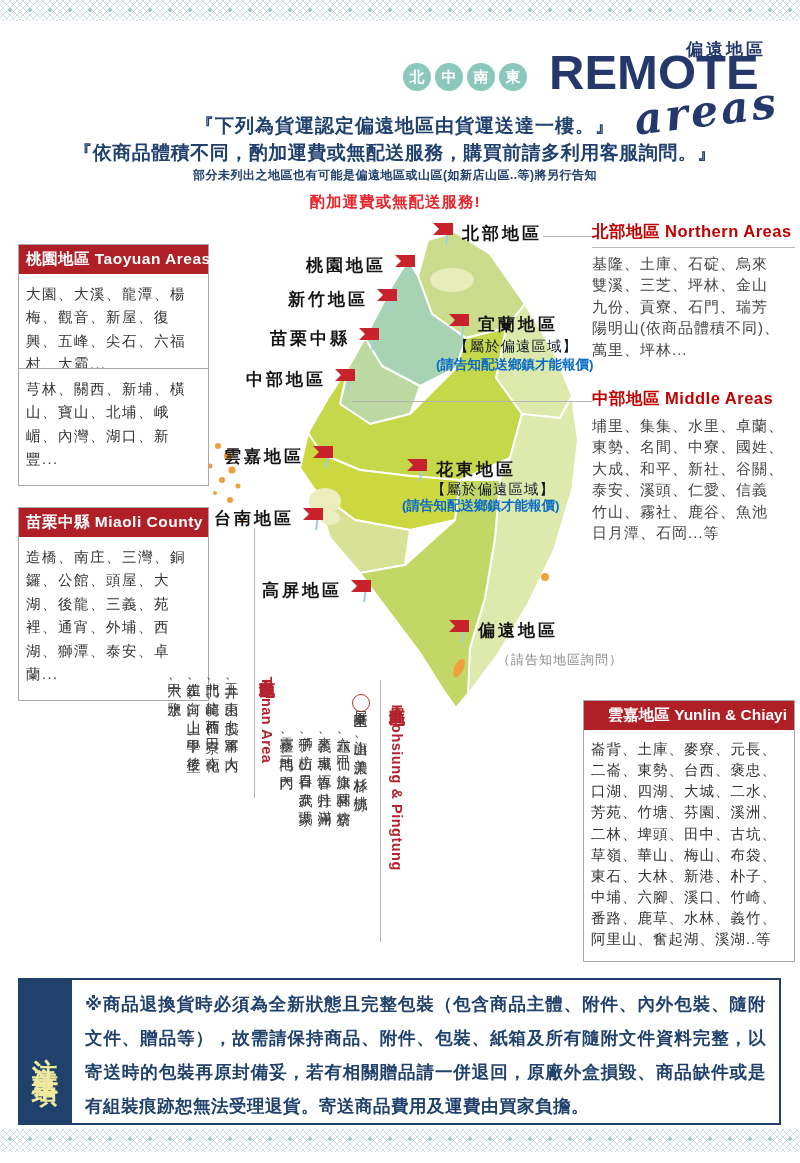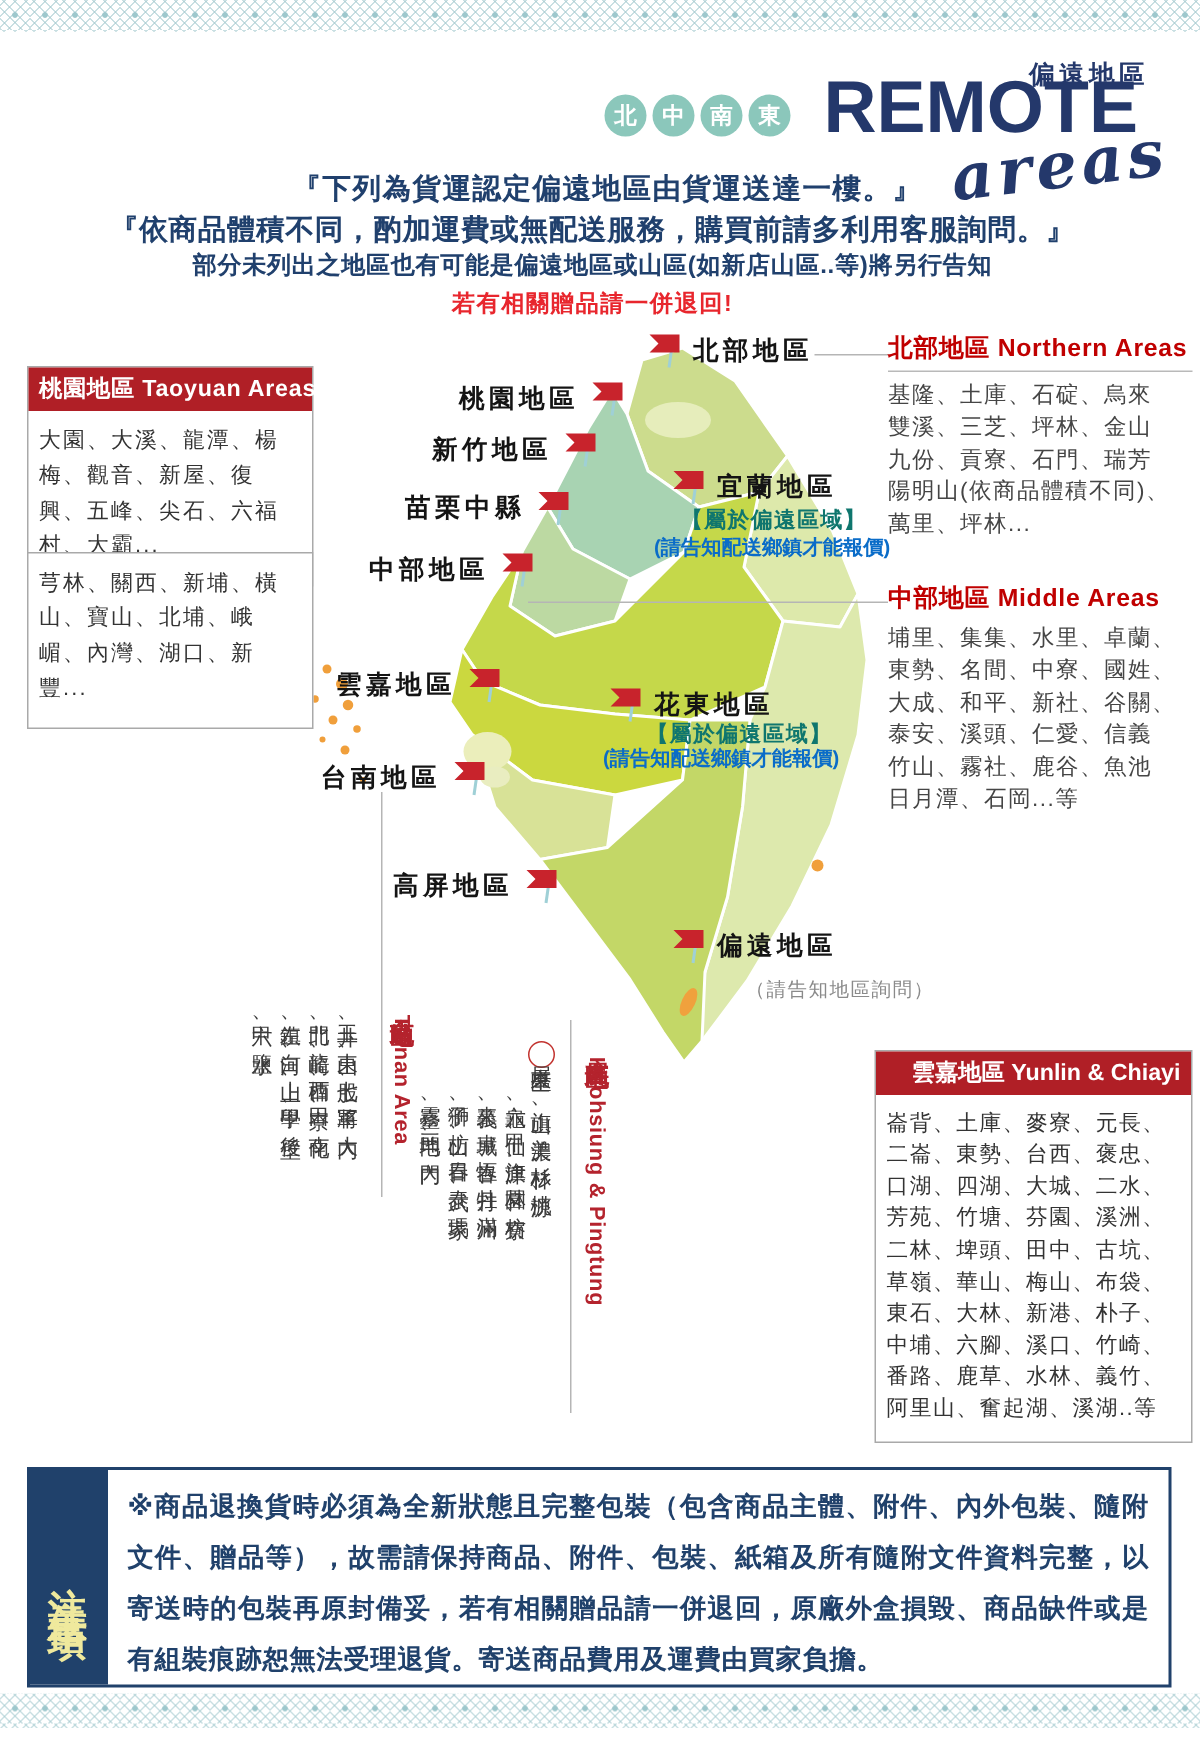--- a/index.html
+++ b/index.html
@@ -19,39 +19,39 @@
   
   .logo-tag { position:absolute; left:686px; top:38px; font-size:17px; font-weight:bold; color:#24386b; letter-spacing:3px; }
   .logo-title { position:absolute; left:549px; top:44px; font-size:49px; font-weight:900; color:#24386b; letter-spacing:0px; font-family:"Liberation Sans",sans-serif; }
   .logo-script { position:absolute; left:634px; top:86px; font-size:43px; font-style:italic; font-weight:bold; color:#24386b; font-family:"DejaVu Serif","Liberation Serif",serif; transform:rotate(-7deg); letter-spacing:3px; }
   .badge { position:absolute; top:63px; width:28px; height:28px; border-radius:50%; background:#8bc7bb; color:#fff; font-size:15px; display:flex; align-items:center; justify-content:center; font-weight:bold; }
 
   
   .intro { position:absolute; left:0; width:790px; text-align:center; color:#20406d; font-weight:bold; }
   .intro.l1 { top:113px; font-size:19px; letter-spacing:1px; width:810px; }
   .intro.l2 { top:140px; font-size:19px; letter-spacing:0.5px; }
-  .intro.l3 { top:167px; font-size:16px; letter-spacing:0.5px; }
+  .intro.l3 { top:167px; font-size:12px; letter-spacing:0.5px; }
   .intro.l4 { top:192px; font-size:15.5px; color:#e8262d; letter-spacing:1px; }
 
   
   .area-box { position:absolute; left:18px; width:191px; background:#fff; border:1px solid #a9a9a9; }
   .area-box .hd { background:#b01f26; color:#fff; font-weight:bold; font-size:15.5px; padding:4px 7px; letter-spacing:0.5px; white-space:nowrap; }
   .area-box .bd { padding:9px 7px 13px; font-size:14.5px; color:#333; line-height:1.62; letter-spacing:1.5px; }
 
   
   .right-list { position:absolute; left:592px; width:203px; }
   .right-list .hd { color:#c00000; font-weight:bold; font-size:16.5px; letter-spacing:0.5px; white-space:nowrap; }
   .right-list .rule { border-top:1px solid #b9b9b9; margin:4px 0 5px; }
   .right-list .bd { font-size:15px; color:#454545; line-height:1.43; white-space:pre-line; letter-spacing:1px; }
 
   
   .map-svg { position:absolute; left:180px; top:218px; }
   .map-label { position:absolute; display:flex; align-items:center; gap:6px; font-family:"Liberation Serif","DejaVu Serif",serif; font-weight:bold; font-size:17px; letter-spacing:3px; color:#141414; white-space:nowrap; }
   .flag { flex:0 0 auto; }
-  .note-black { position:absolute; font-family:"Liberation Serif","DejaVu Serif",serif; font-weight:bold; font-size:14.5px; color:#0f766e; letter-spacing:1px; white-space:nowrap; }
+  .note-black { position:absolute; font-family:"Liberation Serif","DejaVu Serif",serif; font-weight:normal; font-size:14.5px; color:#0f172a; letter-spacing:1px; white-space:nowrap; }
   .note-blue { position:absolute; font-weight:bold; font-size:13.5px; color:#0a6cc8; white-space:nowrap; }
   .note-gray { position:absolute; font-size:13px; color:#8a8a8a; letter-spacing:1px; white-space:nowrap; }
 
   .hline { position:absolute; height:1px; background:#b5b5b5; }
   .vline { position:absolute; width:1px; background:#b5b5b5; }
 
   
   .vlabel { position:absolute; writing-mode:vertical-rl; text-orientation:mixed; font-weight:bold; color:#b4232d; font-size:16px; letter-spacing:1.5px; white-space:nowrap; }
   .vlabel .en { font-size:14.5px; letter-spacing:0.5px; }
   .vcol { position:absolute; writing-mode:vertical-rl; text-orientation:mixed; font-size:14px; color:#3a3a3a; letter-spacing:1.5px; line-height:1.15; white-space:nowrap; }
@@ -79,21 +79,21 @@
   <div class="logo-title">REMOTE</div>
   <div class="logo-script">areas</div>
   <div class="badge" style="left:403px;">北</div>
   <div class="badge" style="left:435px;">中</div>
   <div class="badge" style="left:467px;">南</div>
   <div class="badge" style="left:499px;">東</div>
 
   <div class="intro l1">『下列為貨運認定偏遠地區由貨運送達一樓。』</div>
   <div class="intro l2">『依商品體積不同，酌加運費或無配送服務，購買前請多利用客服詢問。』</div>
   <div class="intro l3">部分未列出之地區也有可能是偏遠地區或山區(如新店山區..等)將另行告知</div>
-  <div class="intro l4">若有相關贈品請一併退回!</div>
+  <div class="intro l4">酌加運費或無配送服務!</div>
 
   <svg class="map-svg" width="410" height="500" viewBox="0 0 410 500">
     <g stroke="#ffffff" stroke-width="2" stroke-linejoin="round">
       <path d="M248,22 L275,14 L310,36 L345,86 L326,110 L286,120 L252,96 L238,58 Z" fill="#ccdc8d"></path>
       <path d="M238,58 L252,96 L286,120 L276,150 L240,168 L202,148 L185,120 L198,95 L212,68 L228,42 Z" fill="#a8d3b2"></path>
       <path d="M185,120 L202,148 L240,168 L230,196 L190,206 L160,186 L168,150 Z" fill="#bcd9a2"></path>
       <path d="M345,86 L375,136 L392,178 L380,200 L342,196 L316,160 L326,110 Z" fill="#dde9ab"></path>
       <path d="M160,186 L190,206 L230,196 L276,150 L286,120 L326,110 L316,160 L342,196 L330,240 L280,262 L230,258 L180,252 L142,236 L128,215 L148,180 L168,150 Z" fill="#c5d84a"></path>
       <path d="M392,178 L398,222 L392,272 L374,332 L348,386 L318,436 L288,476 L276,470 L290,430 L305,380 L315,320 L320,262 L330,240 L342,196 L380,200 Z" fill="#dde9ad"></path>
       <path d="M128,215 L142,236 L180,252 L230,258 L280,262 L275,302 L230,312 L175,302 L135,272 L120,250 Z" fill="#cbd83f"></path>
@@ -206,20 +206,24 @@
   </div>
   <div class="note-gray" style="left:497px; top:651px;">（請告知地區詢問）</div>
 
   <div class="area-box" style="top:244px;">
     <div class="hd"><span>桃園地區</span><span> Taoyuan Areas</span></div>
     <div class="bd">大園、大溪、龍潭、楊梅、觀音、新屋、復興、五峰、尖石、六福村、大霸...</div>
   </div>
   <div class="area-box" style="top:368px;">
     <div class="bd">芎林、關西、新埔、橫山、寶山、北埔、峨嵋、內灣、湖口、新豐...</div>
   </div>
+  <div class="area-box" style="top:507px;">
+    <div class="hd"><span>苗栗中縣</span><span> Miaoli County</span></div>
+    <div class="bd">造橋、南庄、三灣、銅鑼、公館、頭屋、大湖、後龍、三義、苑裡、通宵、外埔、西湖、獅潭、泰安、卓蘭...</div>
+  </div>
 
   <div class="right-list" style="top:221px;">
     <div class="hd"><span>北部地區</span><span> Northern Areas</span></div>
     <div class="rule"></div>
     <div class="bd">基隆、土庫、石碇、烏來
 雙溪、三芝、坪林、金山
 九份、貢寮、石門、瑞芳
 陽明山(依商品體積不同)、
 萬里、坪林...</div>
   </div>

